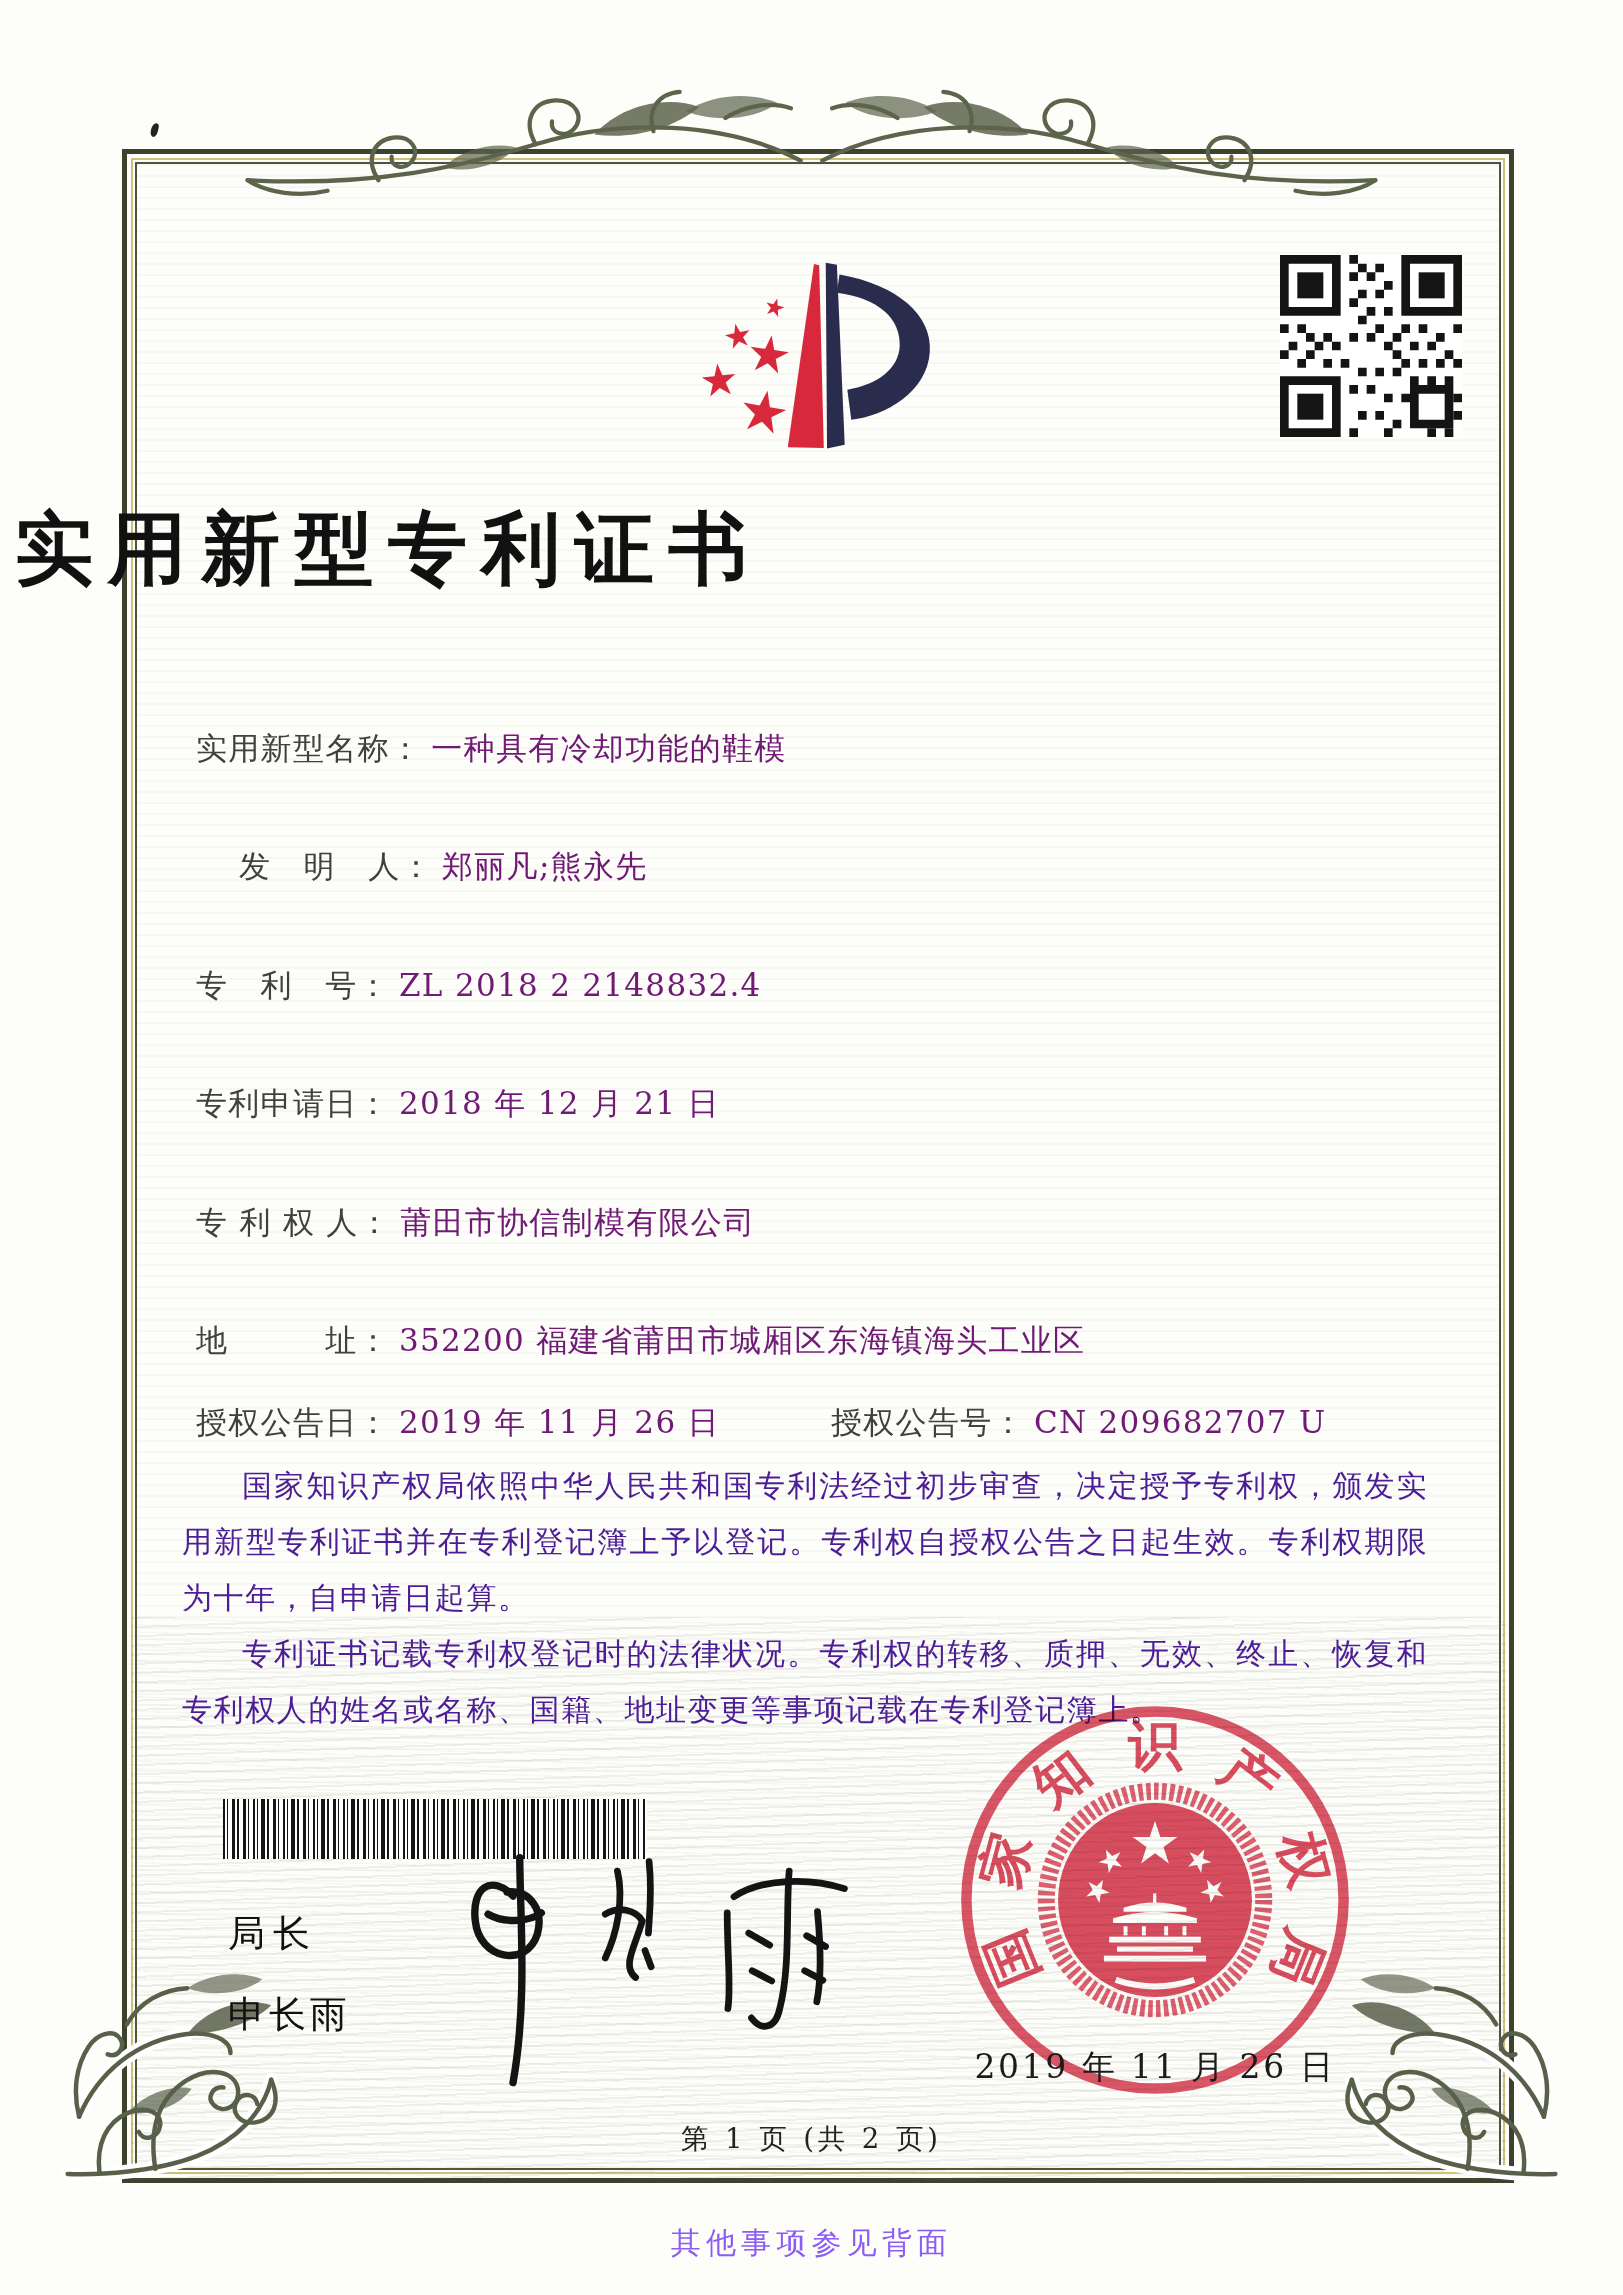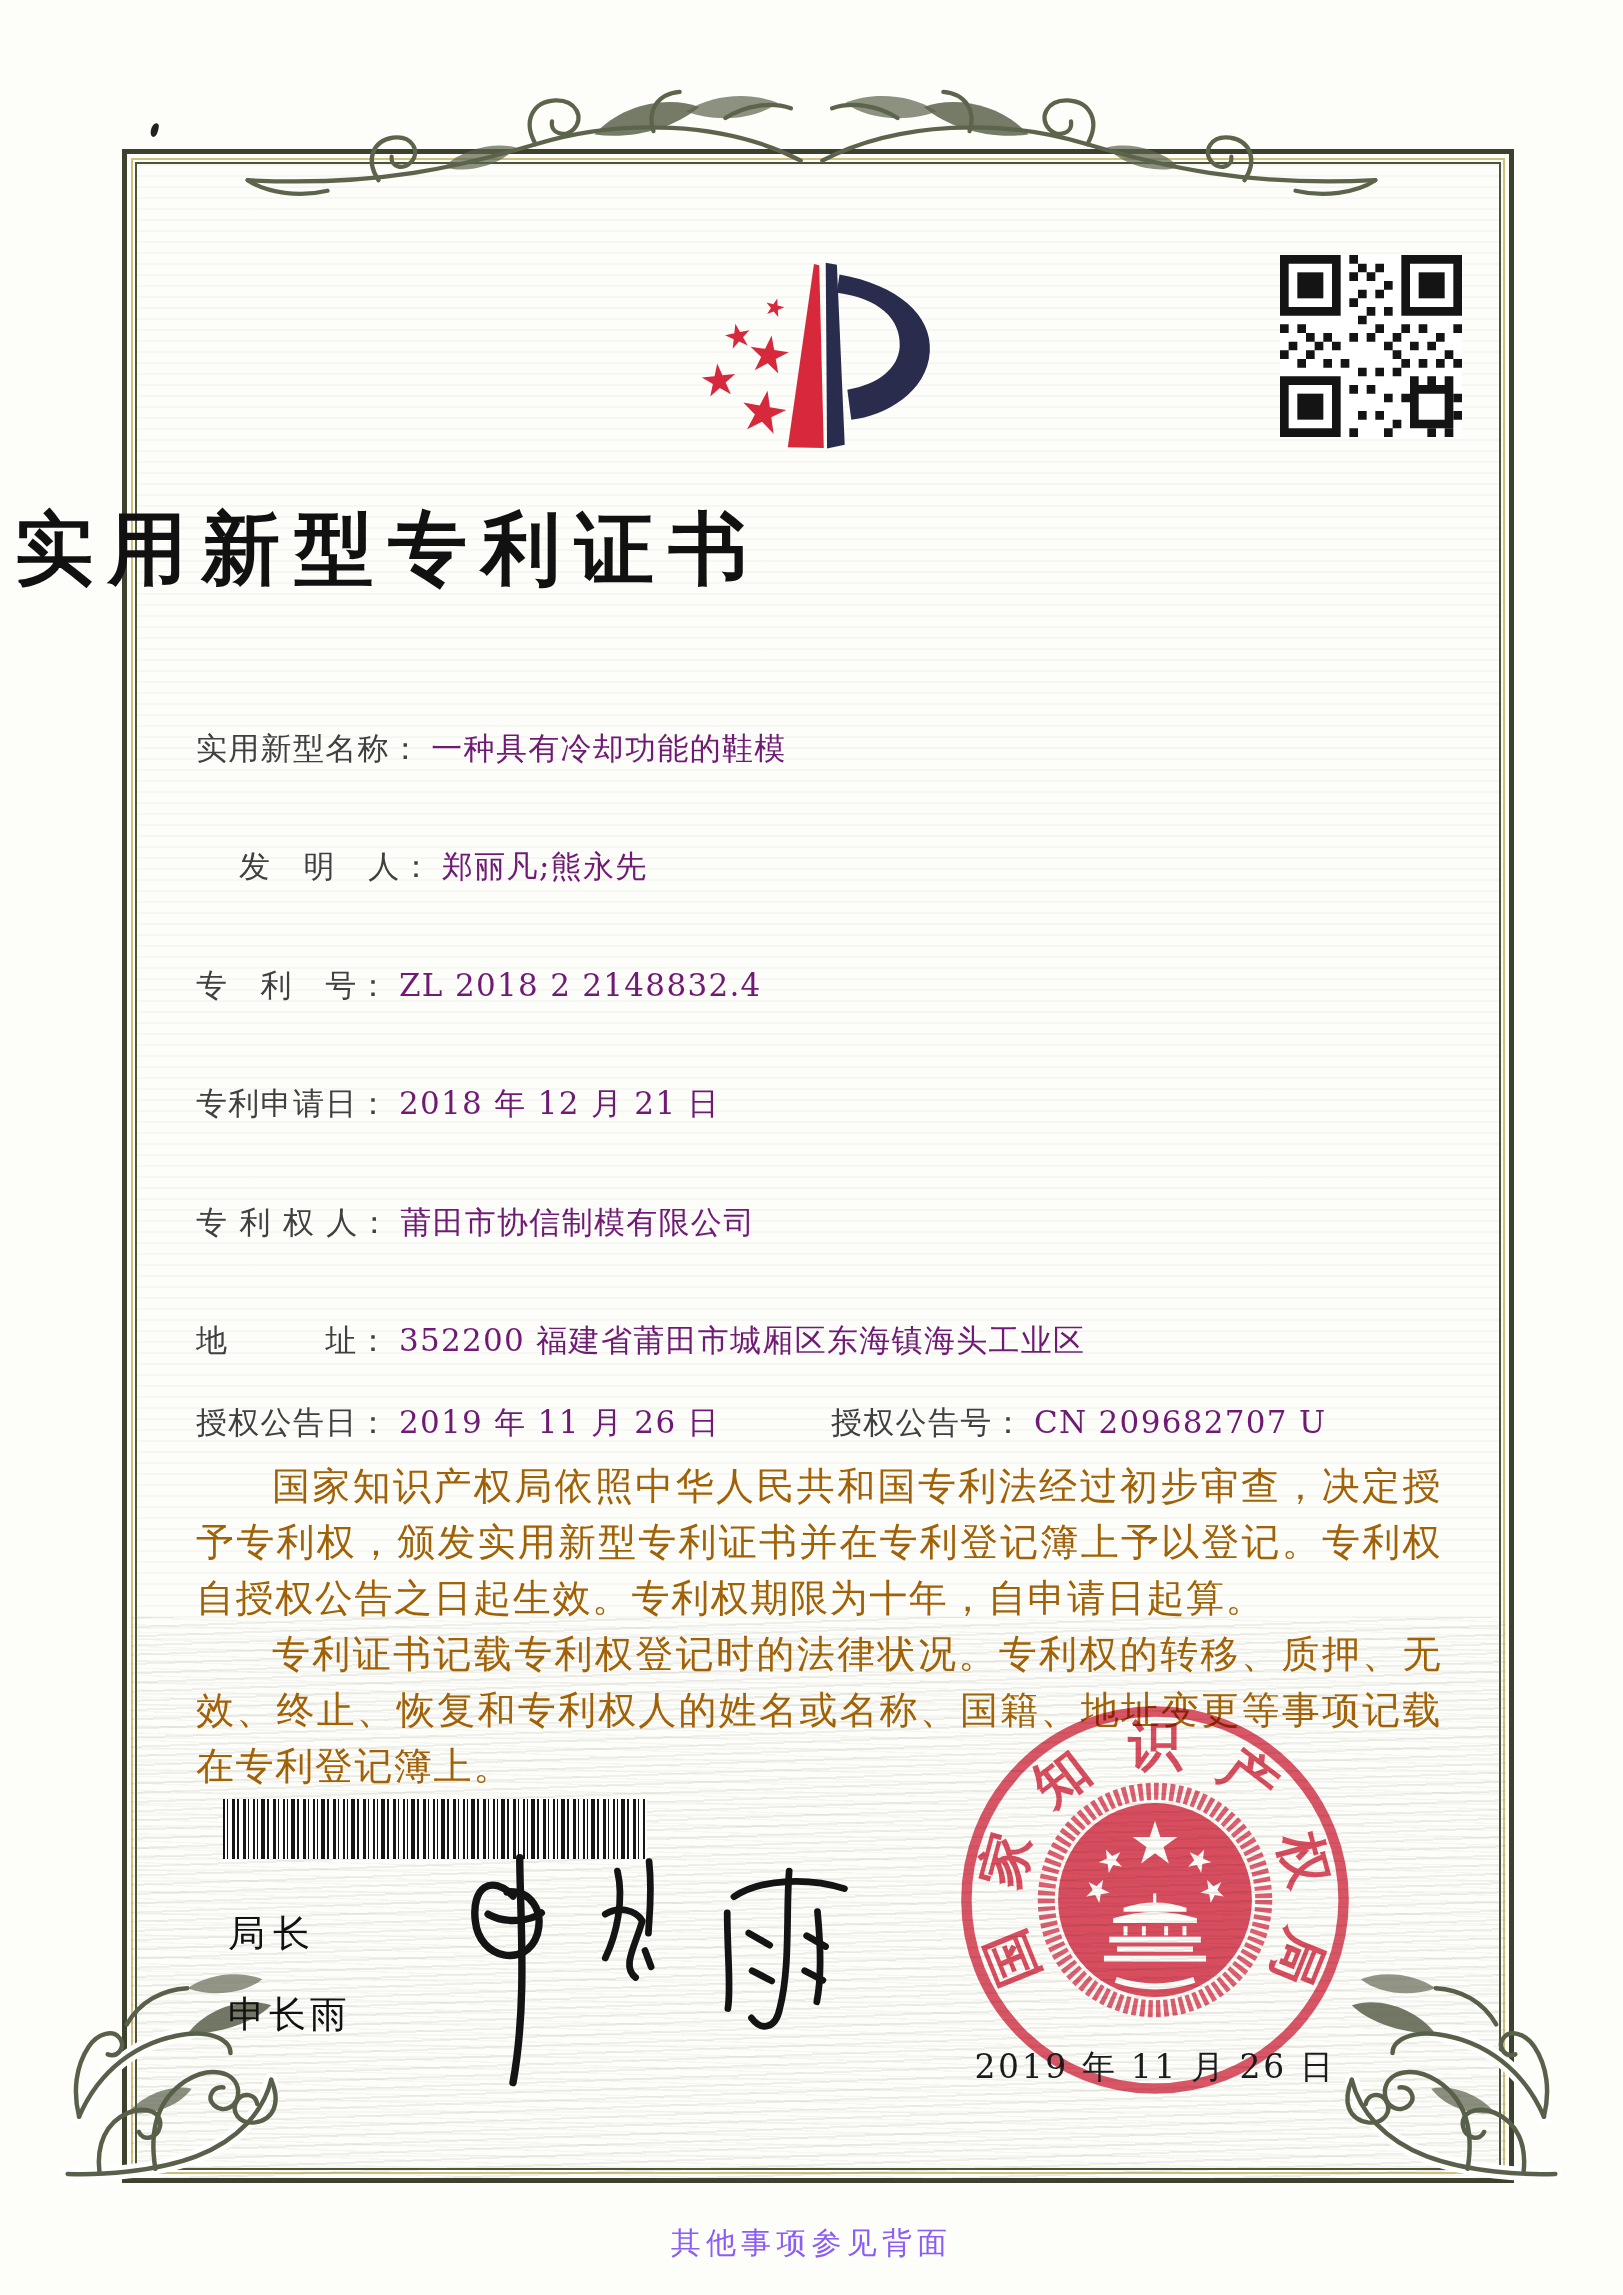--- a/index.html
+++ b/index.html
@@ -59,22 +59,22 @@
   .row-0{top:728px;}
   .row-1{top:846px;margin-left:43px;}
   .row-2{top:965px;}
   .row-3{top:1083px;}
   .row-4{top:1202px;}
   .row-5{top:1320px;}
   .grant-row{position:absolute;left:196px;top:1402px;font-size:31px;letter-spacing:1.3px;white-space:nowrap;}
   .grant-right{position:absolute;left:635px;}
   
   .body-text{
-    position:absolute;left:196px;top:1458px;width:1246px;
-    font-size:38px;line-height:56px;letter-spacing:1.6px;color:#a16207;
+    position:absolute;left:182px;top:1458px;width:1246px;
+    font-size:30px;line-height:56px;letter-spacing:1.6px;color:#4c1d95;
     text-align:justify;
   }
   .body-text p{margin:0;text-indent:2em;}
   
   .barcode{
     position:absolute;left:223px;top:1799px;width:424px;height:60px;
     background:repeating-linear-gradient(90deg,
       #151515 0 2px,  #fdfdfd 2px 3.9px,
       #151515 3.9px 5.2px,  #fdfdfd 5.2px 8.5px,
       #151515 8.5px 12.4px, #fdfdfd 12.4px 14.4px,
@@ -289,16 +289,17 @@
         <rect x="240" y="366" width="140" height="9"></rect>
         <rect x="252" y="381" width="116" height="8"></rect>
         <rect x="232" y="395" width="156" height="9"></rect>
       </g>
       <path d="M250,432 Q310,452 370,432" stroke="#ffffff" stroke-width="9" fill="none"></path>
     </g>
   </svg>
 
   <div class="seal-date">2019 年 11 月 26 日</div>
 
+  <div class="page-no">第 1 页 (共 2 页)</div>
   <div class="back-note">其他事项参见背面</div>
 
 </div>
 
 
 </body></html>

